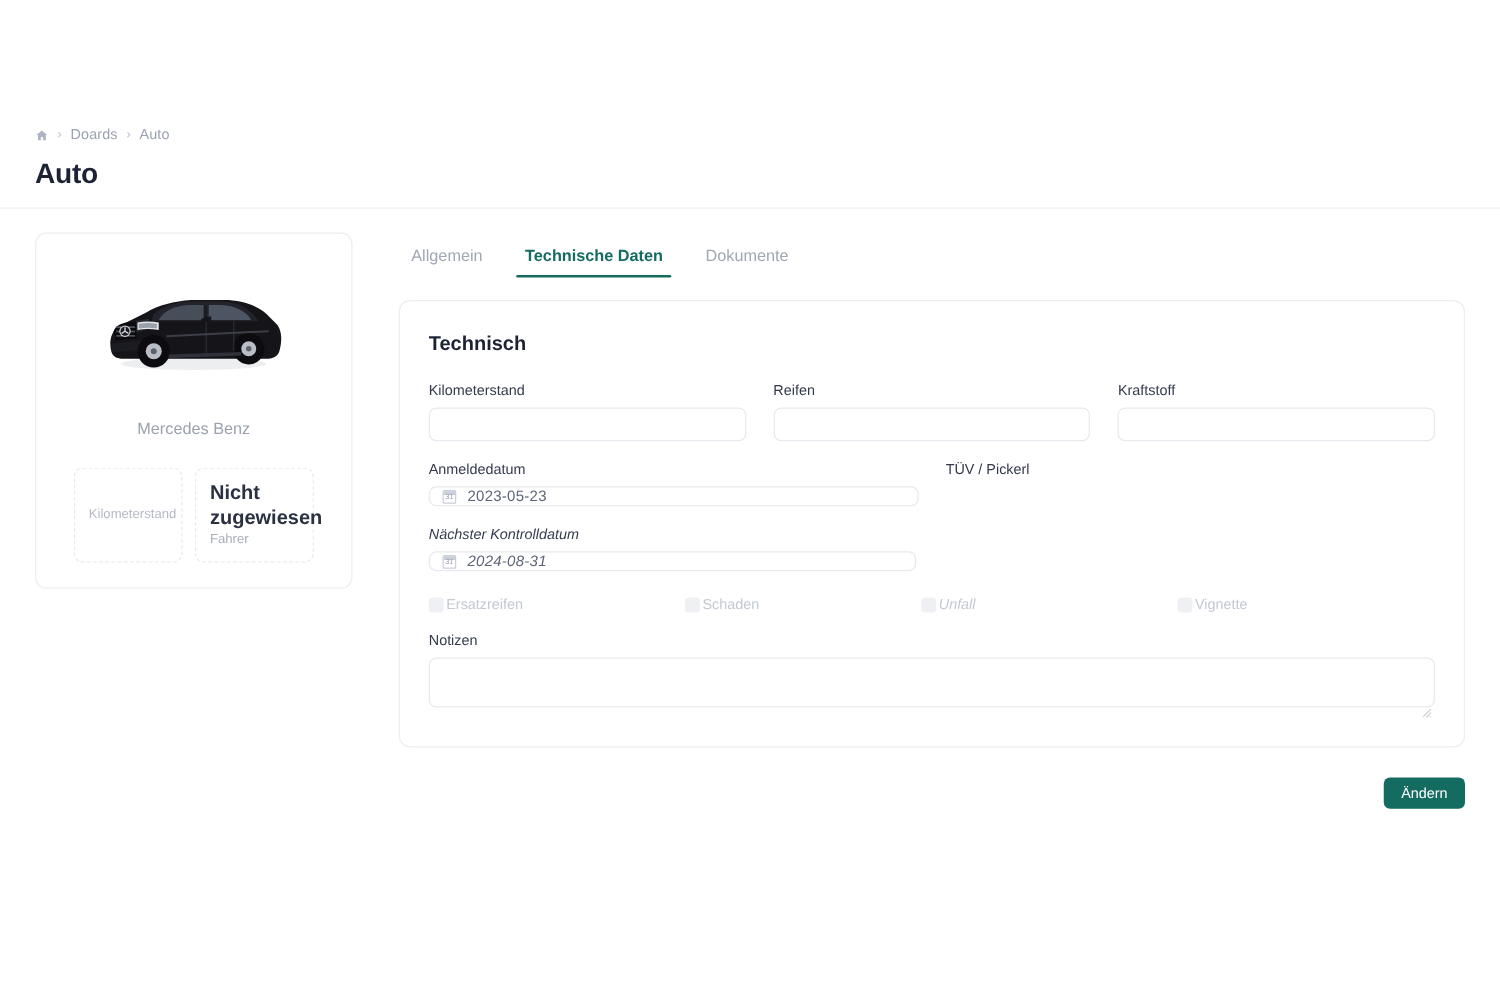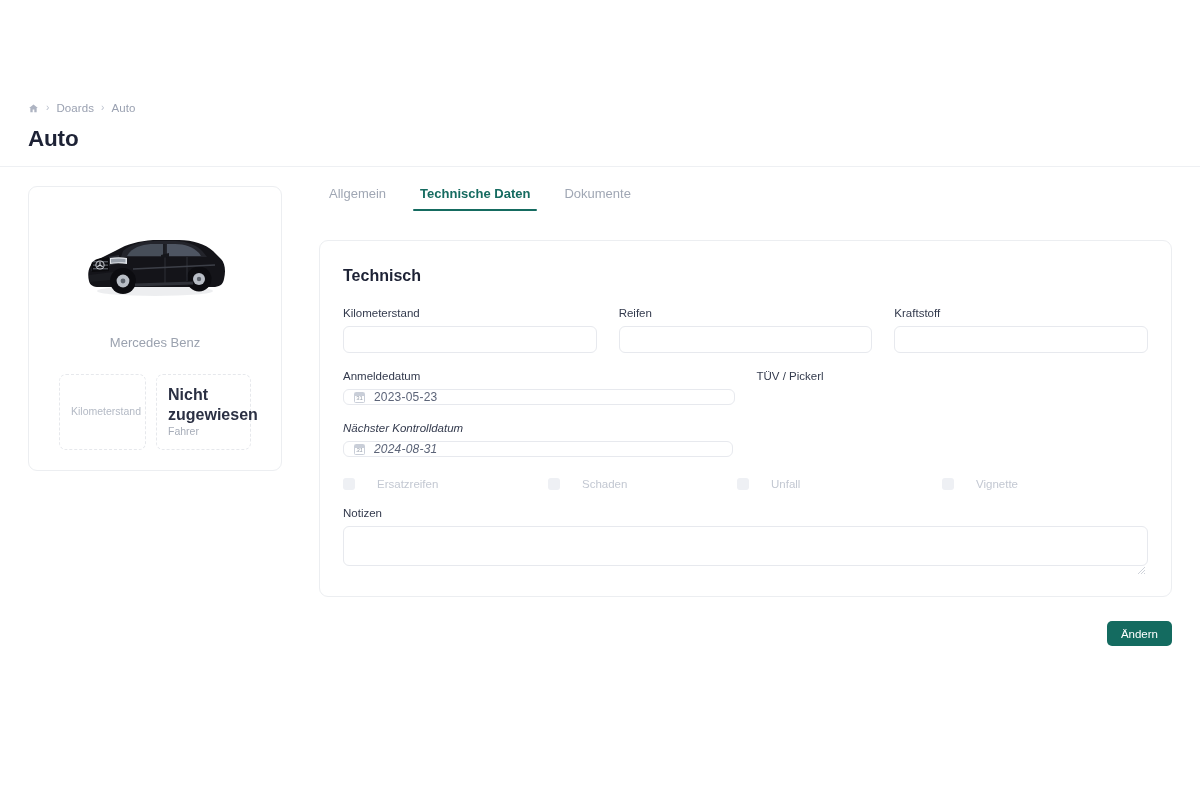--- a/index.html
+++ b/index.html
@@ -145,21 +145,21 @@
   
   .right-col {
     flex: 1;
     display: flex;
     flex-direction: column;
   }
 
   .tabs {
     display: flex;
     gap: 0;
-    align-items: flex-start;
+    align-items: flex-end;
     height: 36px;
     padding-left: 2px;
   }
   .tab {
     font-size: 13px;
     color: #a0a7b4;
     padding: 0 17px 10px;
     position: relative;
     cursor: pointer;
     white-space: nowrap;
@@ -268,25 +268,25 @@
   }
 
   .checkbox-row {
     display: flex;
     margin-top: 21px;
     margin-bottom: 17px;
   }
   .checkbox-item {
     display: flex;
     align-items: center;
-    gap: 22px;
+    gap: 2px;
     width: 205px;
   }
   .checkbox-item:nth-child(2) { width: 189px; }
-  .checkbox-item:nth-child(3) { width: 205px; }
+  .checkbox-item:nth-child(3) { width: 205px; font-style: italic; }
   .cb {
     width: 12px; height: 12px;
     border-radius: 3px;
     background: #eef0f4;
     flex: 0 0 12px;
   }
   .cb-label {
     font-size: 11.5px;
     color: #c3c8d2;
   }

